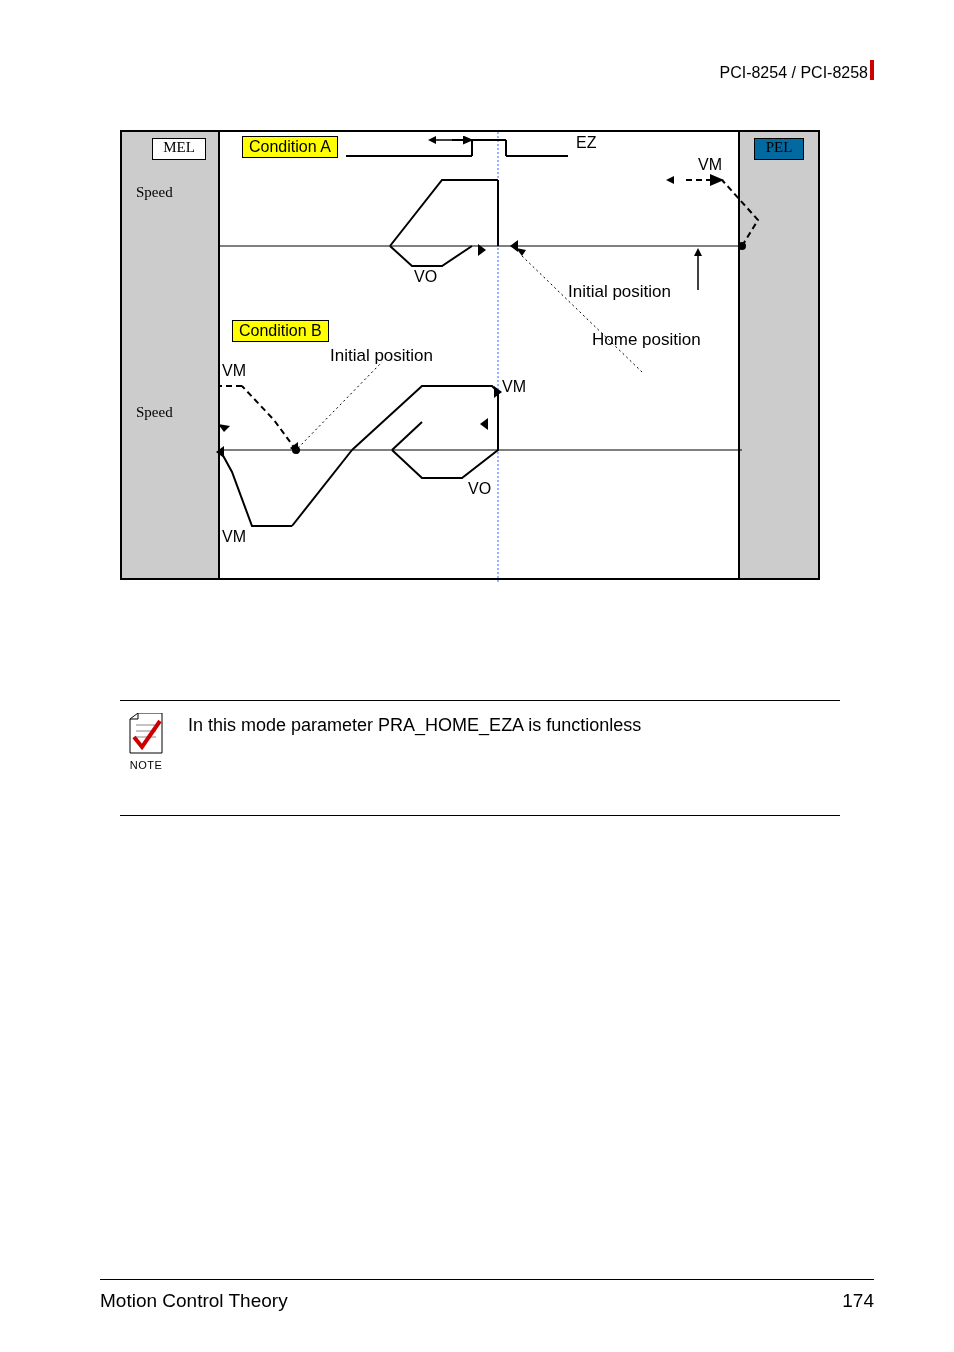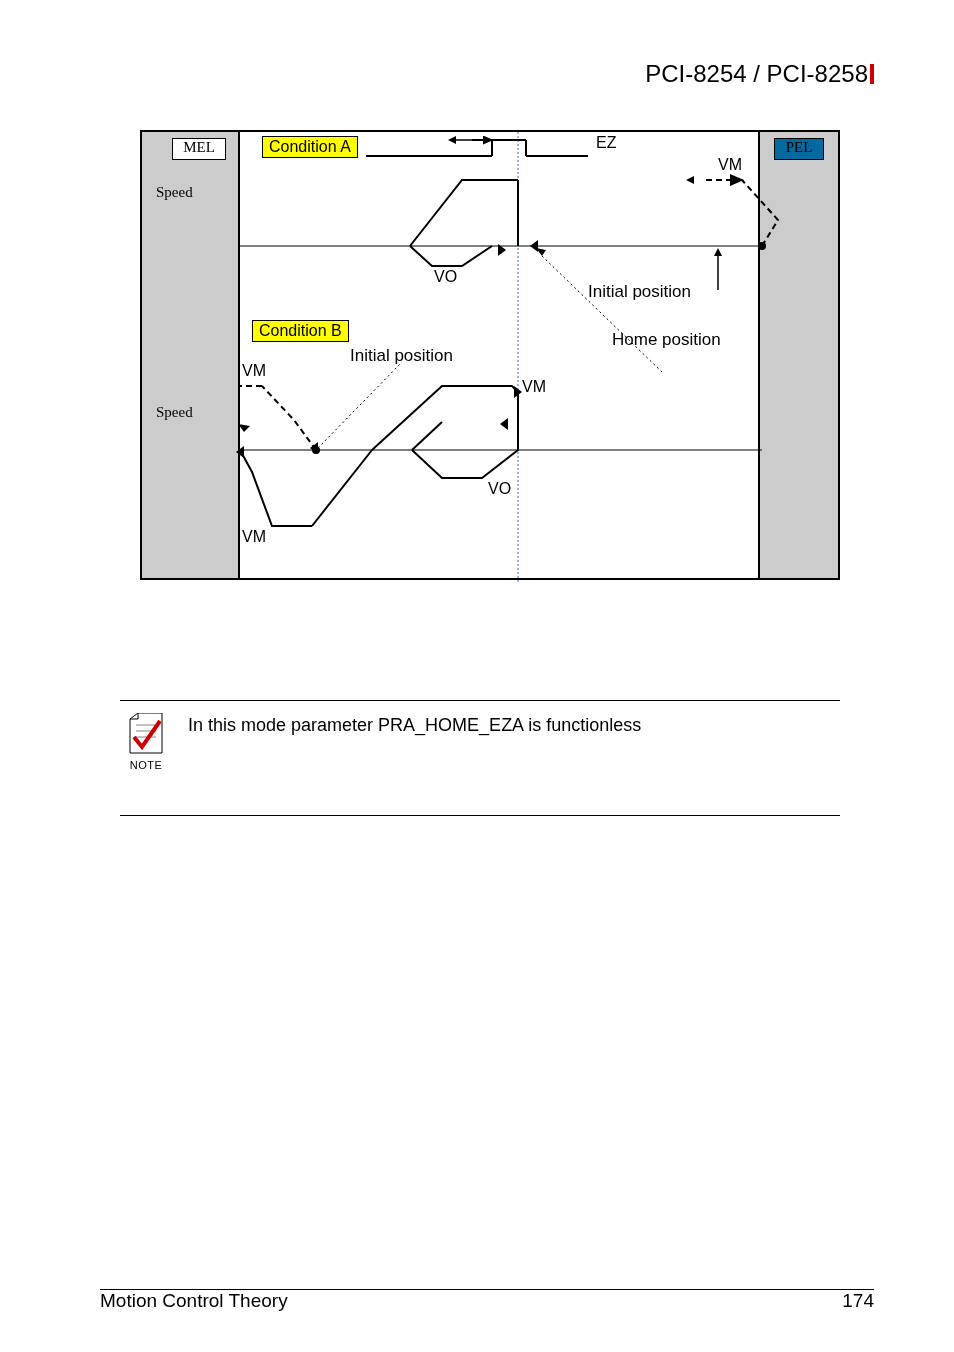--- a/index.html
+++ b/index.html
@@ -1,41 +1,41 @@
 <!DOCTYPE html>
 <html><head>
 <meta charset="utf-8">
 <style>
   * { box-sizing: border-box; margin: 0; padding: 0; }
   html, body { width: 954px; height: 1352px; background: #fff; font-family: Arial, Helvetica, sans-serif; color: #000; }
   .page { position: relative; width: 954px; height: 1352px; padding: 60px 80px 40px 100px; }
-  .header-line { position: absolute; top: 60px; right: 80px; font-family: Verdana, Tahoma, sans-serif; font-size: 24px; }
+  .header-line { position: absolute; top: 60px; right: 80px; font-family: Verdana, Tahoma, sans-serif; font-size: 16px; }
   .header-line .bar { display:inline-block; width:4px; height:20px; background:#c00; vertical-align:-2px; margin-left:2px;}
-  .diagram-wrap { position: absolute; top: 130px; left: 120px; width: 772px; margin-left: 20px; }
+  .diagram-wrap { position: absolute; top: 130px; left: 120px; width: 772px; }
   .diagram { position: relative; width: 700px; height: 450px; border: 2px solid #000; background:#fff; }
   .gray-left { position:absolute; left:0; top:0; width:98px; height:100%; background:#ccc; border-right:2px solid #000;}
   .gray-right { position:absolute; right:0; top:0; width:80px; height:100%; background:#ccc; border-left:2px solid #000;}
   .mel-box { position:absolute; left:30px; top:6px; width:54px; height:22px; border:1px solid #000; background:#fff; text-align:center; font-family:'Times New Roman',serif; font-size:15px; }
   .pel-box { position:absolute; right:14px; top:6px; width:50px; height:22px; border:1px solid #000; background:#0369a1; text-align:center; font-family:'Times New Roman',serif; font-size:15px; }
   .highlight { background:#ff0; border:1px solid #000; padding:1px 6px; font-size:16px; }
   .condA { position:absolute; left:120px; top:4px; }
   .condB { position:absolute; left:110px; top:188px; }
   .speed1 { position:absolute; left:14px; top:52px; font-family:'Times New Roman',serif; font-size:15px;}
   .speed2 { position:absolute; left:14px; top:272px; font-family:'Times New Roman',serif; font-size:15px;}
   .serif { font-family:Liberation Sans, sans-serif; }
   .lbl { position:absolute; font-size:16px; }
   .legend { margin-top: 6px; font-size:17px; display:flex; gap:80px; padding-left:8px;}
   .legend .serif { font-size:17px; }
   .caption { text-align:center; font-weight:bold; font-size:19px; margin-top:34px; }
   .note-block { position:absolute; top:700px; left:120px; width:720px; border-top:1px solid #000; border-bottom:1px solid #000; padding:12px 0 44px 0; display:flex; gap:16px; }
   .note-icon { width:52px; text-align:center; }
   .note-icon svg { display:block; margin:0 auto 2px;}
   .note-icon .notelabel { font-size:11px; letter-spacing:0.5px;}
   .note-text { font-size:18px; padding-top:2px;}
-  .footer { position:absolute; bottom:40px; left:100px; right:80px; border-top:1px solid #000; padding-top:0; display:flex; justify-content:space-between; font-size:19px; font-family:Verdana, Tahoma, sans-serif;}
+  .footer { position:absolute; bottom:40px; left:100px; right:80px; border-top:1px solid #000; padding-top:10px; display:flex; justify-content:space-between; font-size:19px; font-family:Verdana, Tahoma, sans-serif;}
 </style>
 </head>
 <body>
 
 <div class="page">
 
   <div class="header-line">
     <span>PCI-8254 / PCI-8258</span><span class="bar"></span>
   </div>
 

